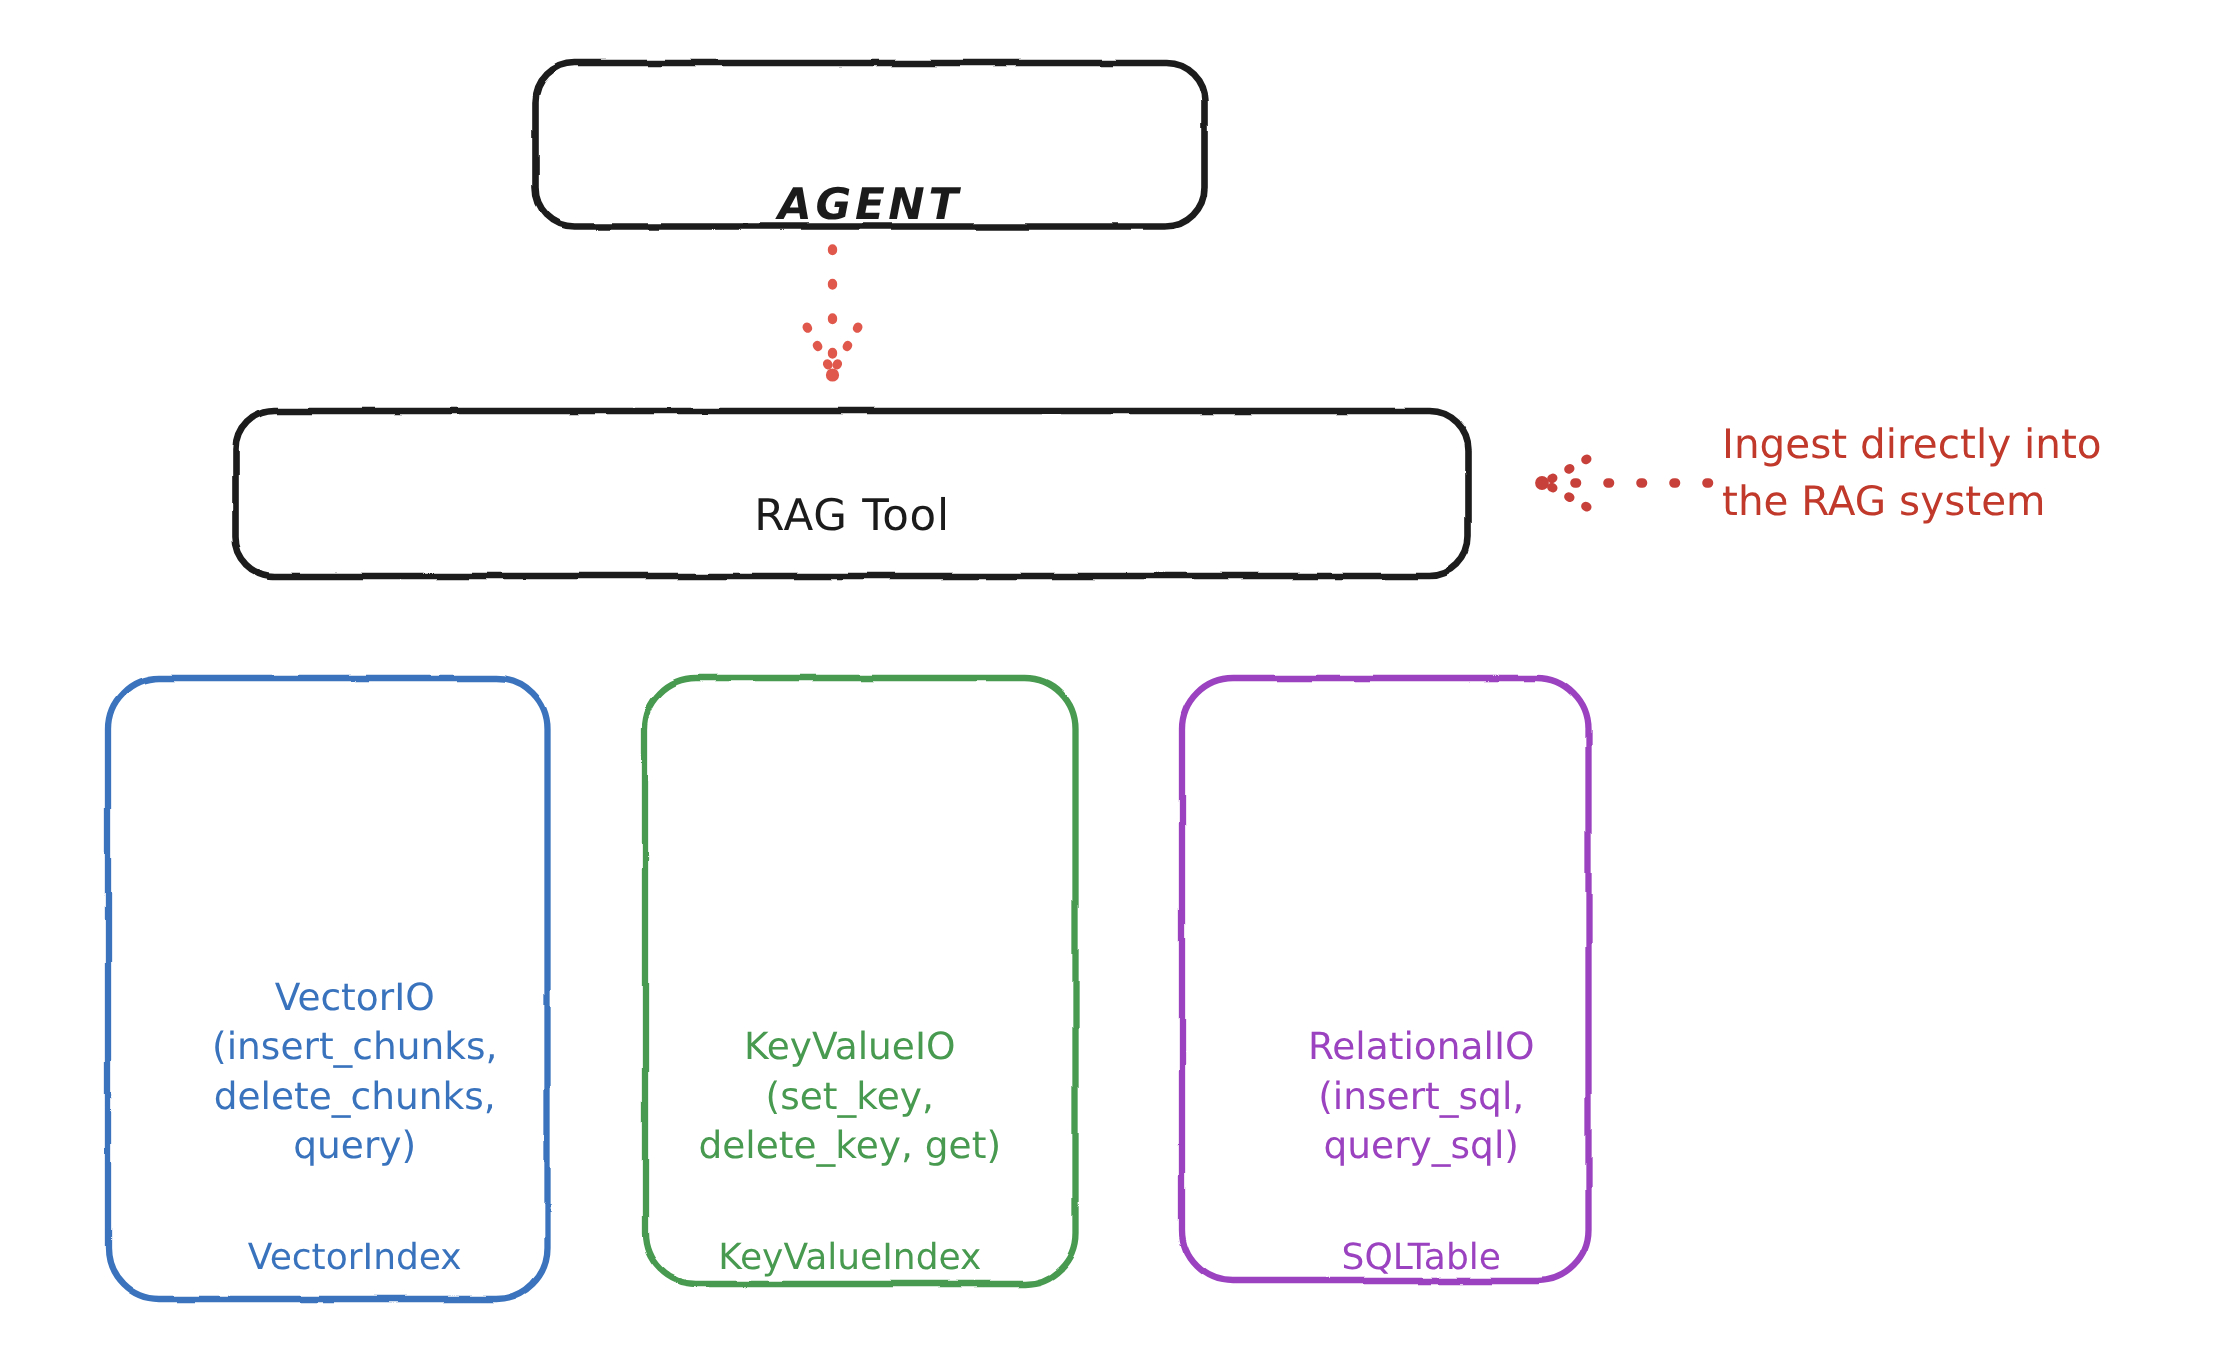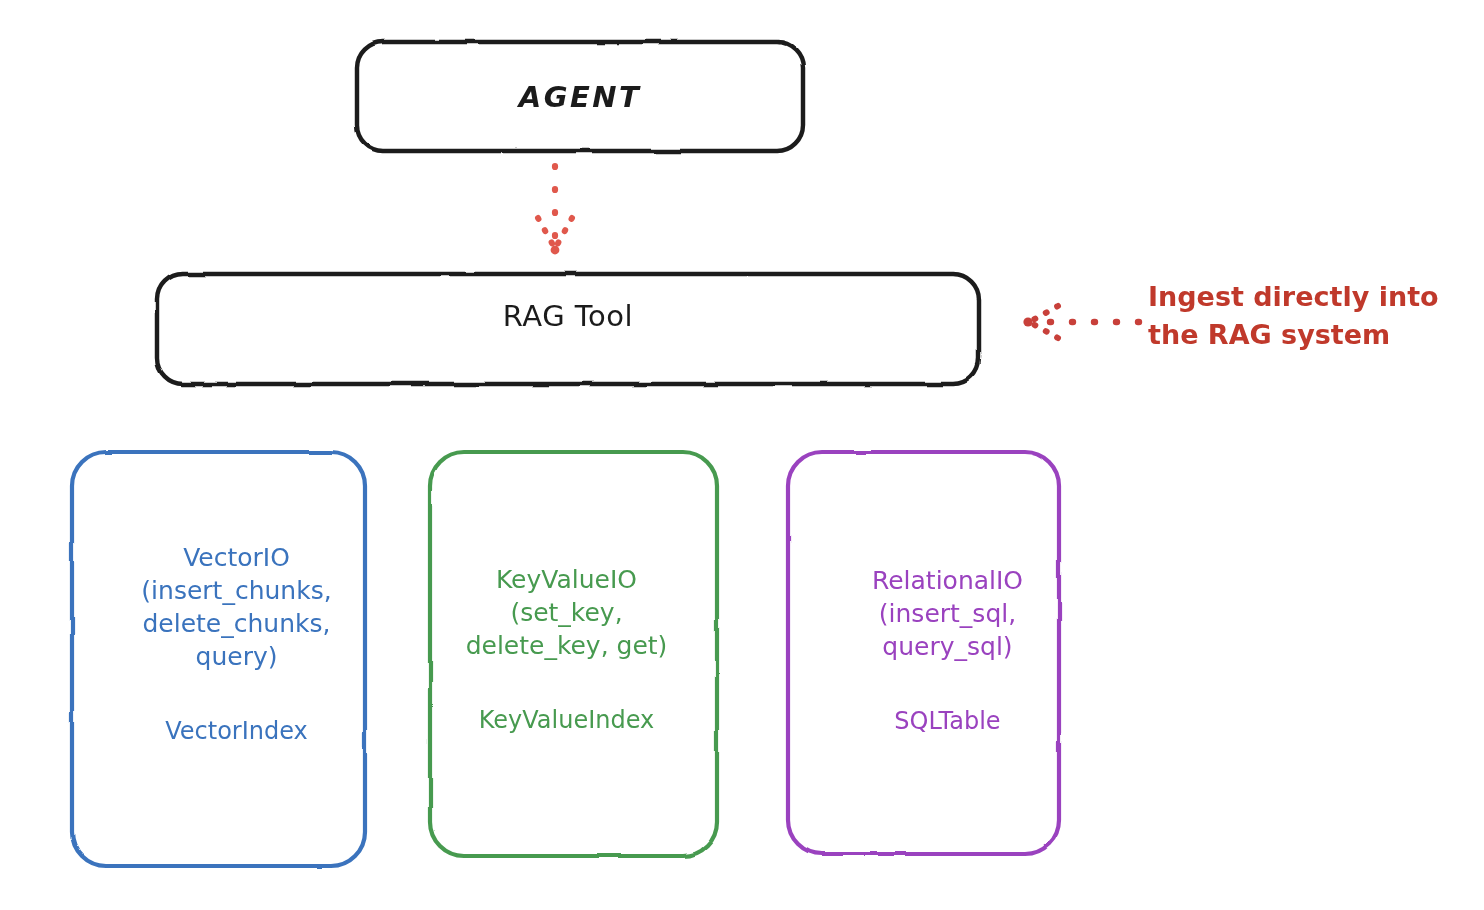--- a/index.html
+++ b/index.html
@@ -23,21 +23,21 @@
     width: 1484px;
     height: 910px;
   }
 
   .node {
     position: absolute;
     box-sizing: border-box;
     display: flex;
     flex-direction: column;
     align-items: center;
-    justify-content: center;
+    justify-content: flex-end;
     text-align: center;
     background: transparent;
     z-index: 2;
   }
 
   
   .box-agent {
     left: 355px;
     top: 40px;
     width: 450px;
@@ -118,21 +118,21 @@
   
   .annotation {
     position: absolute;
     left: 1148px;
     top: 278px;
     width: 330px;
     color: #c0392b;
     font-size: 27px;
     line-height: 1.42;
     text-align: left;
-    font-weight: 700;
+    font-weight: 400;
     white-space: pre-line;
     z-index: 3;
     font-family: "DejaVu Sans", sans-serif;
   }
 </style>
 </head>
 <body>
 
 <svg id="canvas" viewBox="0 0 1484 910" xmlns="http://www.w3.org/2000/svg">
   <defs>

